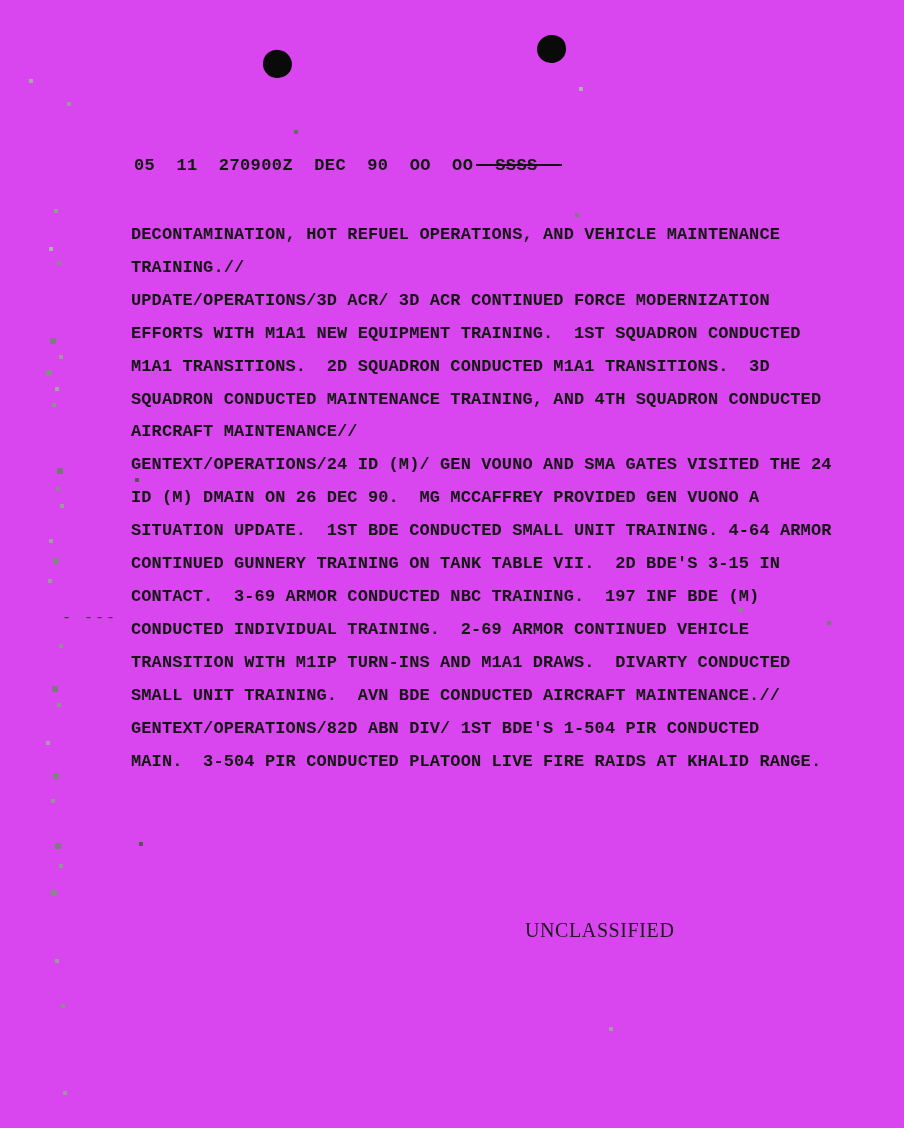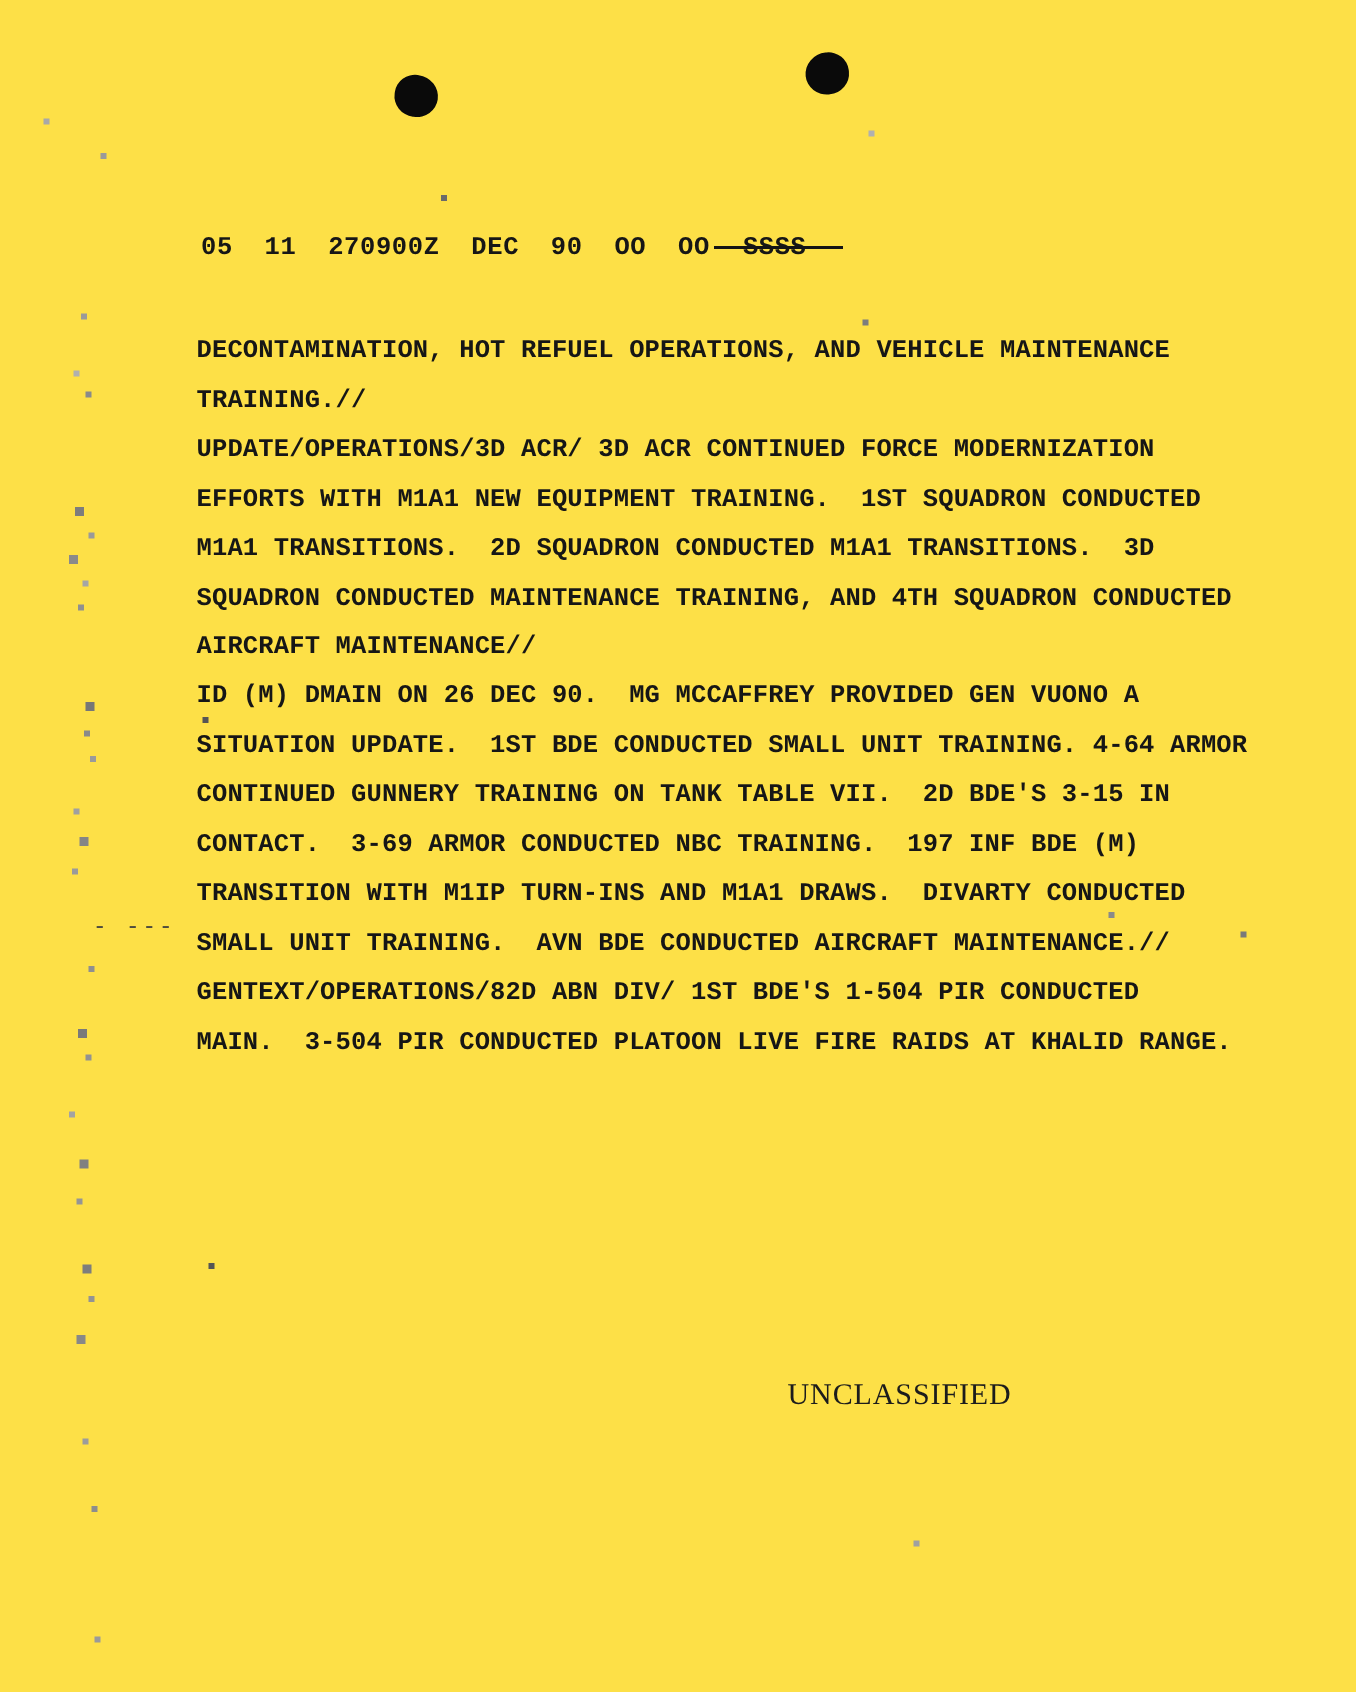--- a/index.html
+++ b/index.html
@@ -5,21 +5,21 @@
   html, body {
     margin: 0;
     padding: 0;
     background: #e8e8e8;
   }
   .page {
     position: relative;
     width: 904px;
     height: 1128px;
     margin: 0 auto;
-    background: #fde047;
+    background: #d946ef;
     overflow: hidden;
     font-family: "Liberation Mono", "DejaVu Sans Mono", monospace;
     color: #161616;
   }
   
   .hole {
     position: absolute;
     width: 29px;
     height: 28px;
     background: #0a0a0a;
@@ -147,24 +147,26 @@
   <div class="header-line"><span>05  11  270900Z  DEC  90  OO  OO</span><span class="struck">SSSS</span></div>
 
   <div class="body-block">
     <div class="body-line">DECONTAMINATION, HOT REFUEL OPERATIONS, AND VEHICLE MAINTENANCE</div>
     <div class="body-line">TRAINING.//</div>
     <div class="body-line">UPDATE/OPERATIONS/3D ACR/ 3D ACR CONTINUED FORCE MODERNIZATION</div>
     <div class="body-line">EFFORTS WITH M1A1 NEW EQUIPMENT TRAINING.  1ST SQUADRON CONDUCTED</div>
     <div class="body-line">M1A1 TRANSITIONS.  2D SQUADRON CONDUCTED M1A1 TRANSITIONS.  3D</div>
     <div class="body-line">SQUADRON CONDUCTED MAINTENANCE TRAINING, AND 4TH SQUADRON CONDUCTED</div>
     <div class="body-line">AIRCRAFT MAINTENANCE//</div>
+    <div class="body-line">GENTEXT/OPERATIONS/24 ID (M)/ GEN VOUNO AND SMA GATES VISITED THE 24</div>
     <div class="body-line">ID (M) DMAIN ON 26 DEC 90.  MG MCCAFFREY PROVIDED GEN VUONO A</div>
     <div class="body-line">SITUATION UPDATE.  1ST BDE CONDUCTED SMALL UNIT TRAINING. 4-64 ARMOR</div>
     <div class="body-line">CONTINUED GUNNERY TRAINING ON TANK TABLE VII.  2D BDE'S 3-15 IN</div>
     <div class="body-line">CONTACT.  3-69 ARMOR CONDUCTED NBC TRAINING.  197 INF BDE (M)</div>
+    <div class="body-line">CONDUCTED INDIVIDUAL TRAINING.  2-69 ARMOR CONTINUED VEHICLE</div>
     <div class="body-line">TRANSITION WITH M1IP TURN-INS AND M1A1 DRAWS.  DIVARTY CONDUCTED</div>
     <div class="body-line">SMALL UNIT TRAINING.  AVN BDE CONDUCTED AIRCRAFT MAINTENANCE.//</div>
     <div class="body-line">GENTEXT/OPERATIONS/82D ABN DIV/ 1ST BDE'S 1-504 PIR CONDUCTED</div>
     <div class="body-line">MAIN.  3-504 PIR CONDUCTED PLATOON LIVE FIRE RAIDS AT KHALID RANGE.</div>
   </div>
 
   <div class="margin-note">- ---</div>
 
   <div class="footer-classification">UNCLASSIFIED</div>
 

